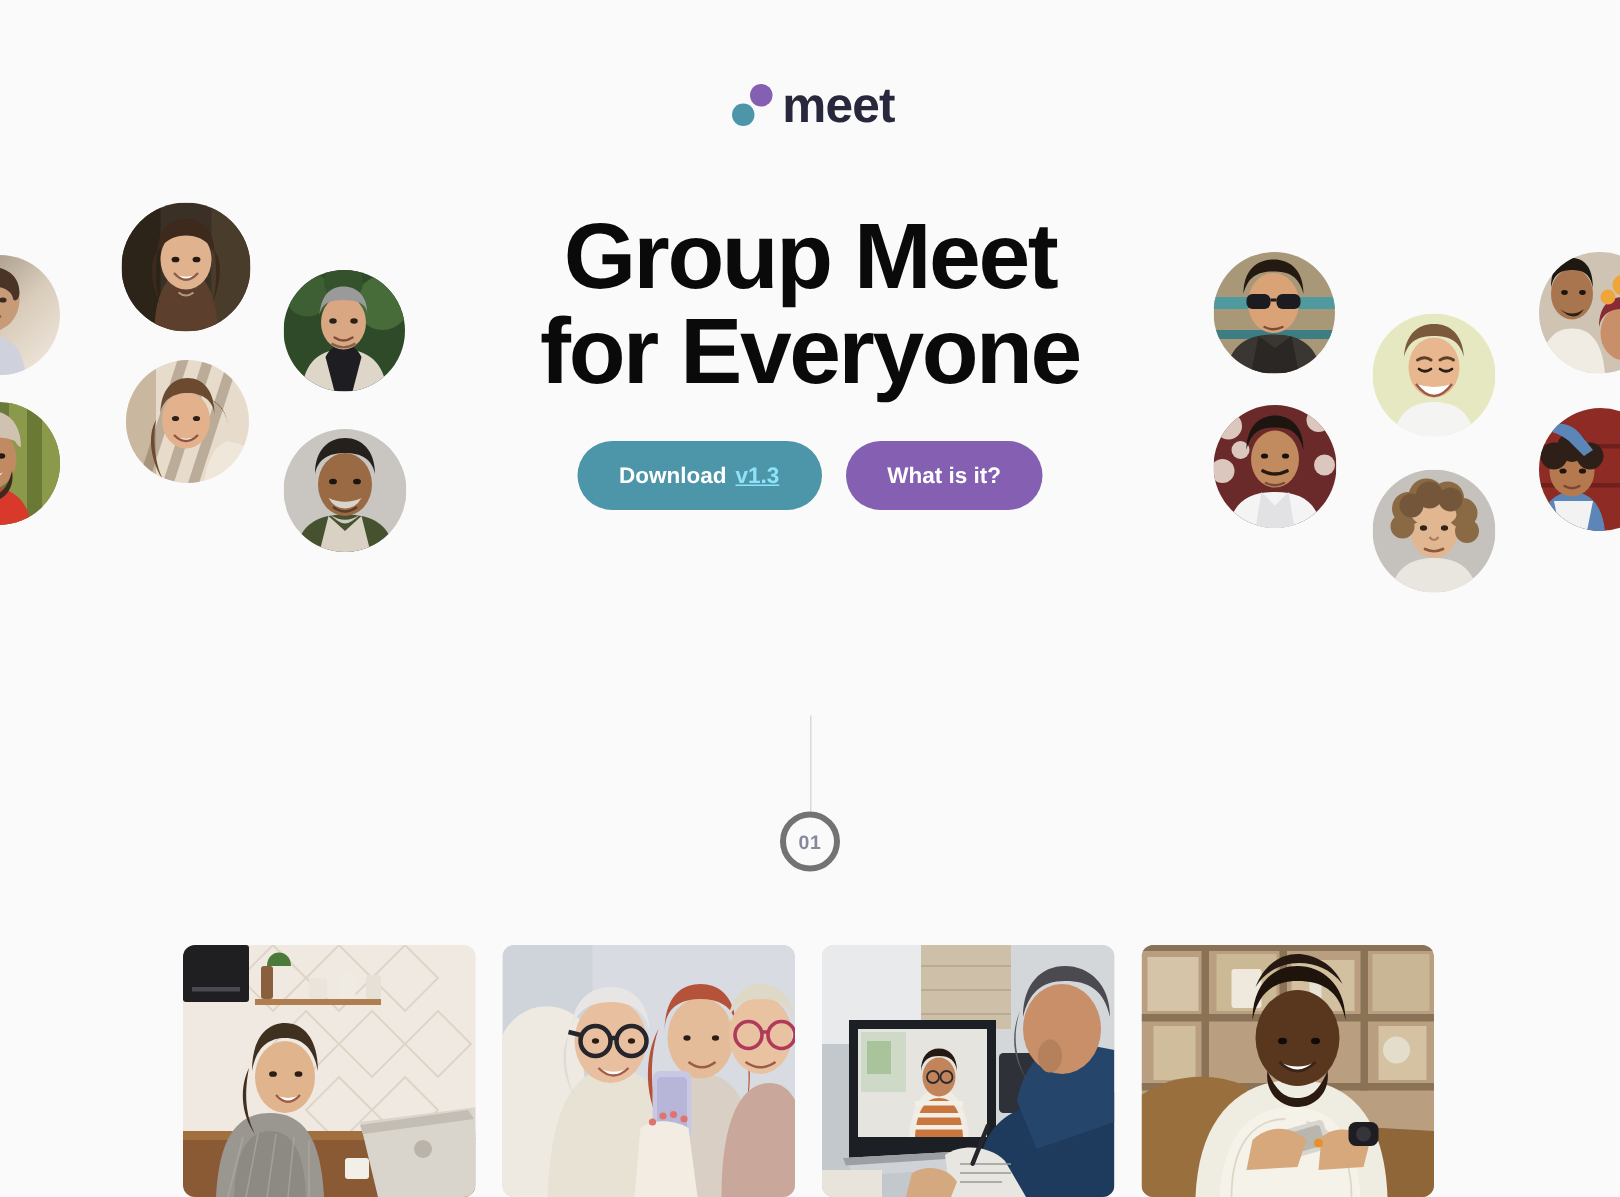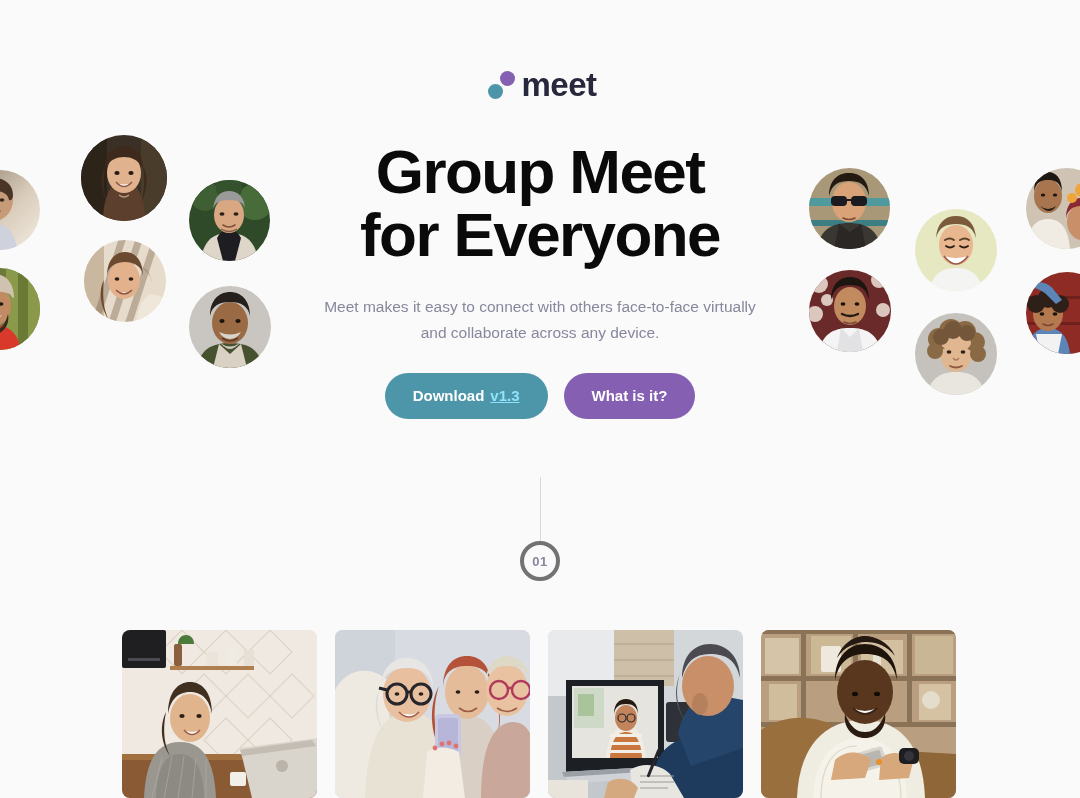--- a/index.html
+++ b/index.html
@@ -12,26 +12,26 @@
 
   body {
     background: #FAFAFA;
     font-family: "Liberation Sans", sans-serif;
     position: relative;
   }
 
   
   #logo {
     position: absolute;
-    top: 59px;
+    top: 48px;
     left: 0;
     width: 1080px;
     height: 42px;
     display: flex;
-    align-items: flex-end;
+    align-items: center;
     justify-content: center;
   }
   #logo-mark {
     position: relative;
     width: 34px;
     height: 34px;
     margin-right: 4px;
   }
   .logo-dot {
     position: absolute;
@@ -398,22 +398,20 @@
     <path d="M4 14c8-6 18-4 24 4l8 10-6 4-10-10c-6-5-12-6-16-8z" fill="#5c86b8"></path>
     <ellipse cx="16" cy="42" rx="2.4" ry="1.7" fill="#1e150e"></ellipse>
     <ellipse cx="29" cy="42" rx="2.4" ry="1.7" fill="#1e150e"></ellipse>
     <path d="M17 52q5 3 10 0" stroke="#7b4632" stroke-width="1.6" fill="none" stroke-linecap="round"></path>
   </svg>
 </div>
 
 <div id="hero">
   <h1 id="hero-title">Group Meet
 for Everyone</h1>
-  <p id="hero-sub">Meet makes it easy to connect with others face-to-face virtually
-and collaborate across any device.</p>
   <div id="hero-buttons">
     <button class="hero-btn" id="btn-download">
       <span>Download</span>
       <span id="btn-download-version">v1.3</span>
     </button>
     <button class="hero-btn" id="btn-what">
       <span>What is it?</span>
     </button>
   </div>
 </div>

